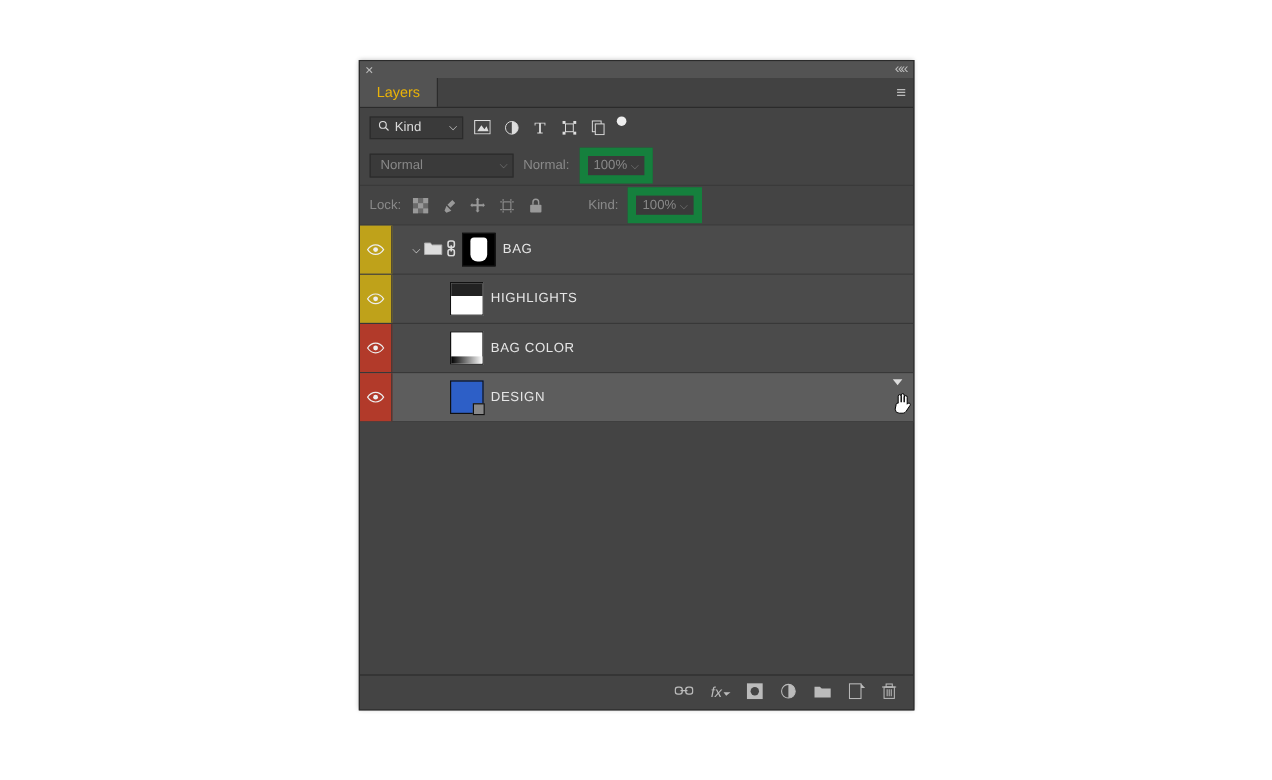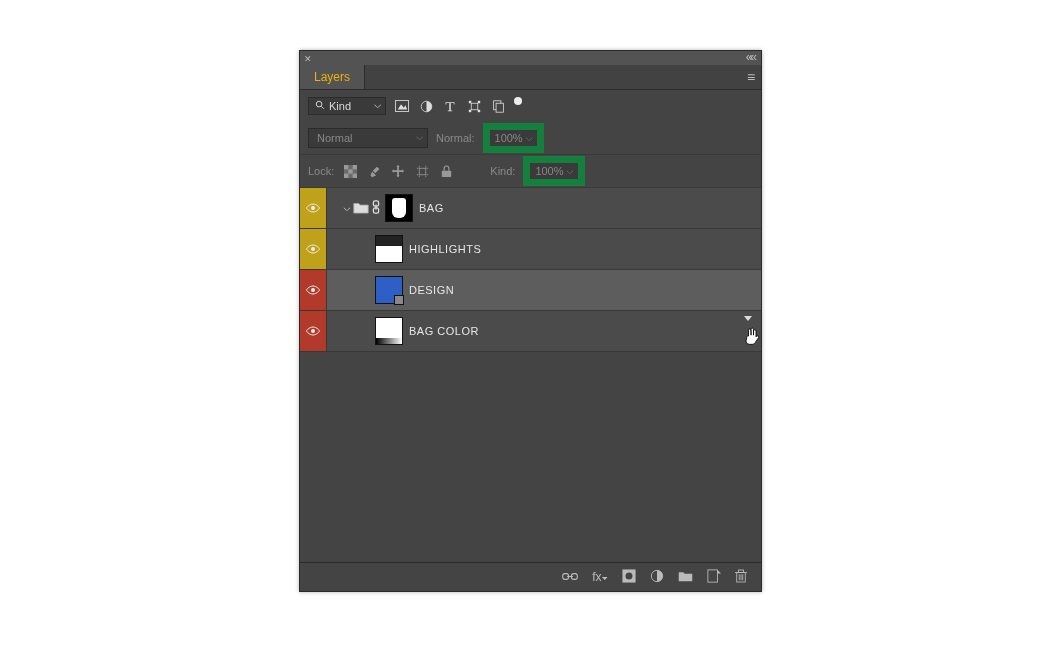--- a/index.html
+++ b/index.html
@@ -207,63 +207,63 @@
           </span>
         </div>
       <span class="indent"></span>
         <span class="indent"></span>
         <span class="indent"></span>
       <div class="thumb darktop"></div>
       <span class="lname">HIGHLIGHTS</span>
     </div>
 
 
+    <div class="lrow">
+      <div class="tag red">
+          <span class="eye">
+            <svg width="16" height="12" viewBox="0 0 24 16">
+              <path d="M12 2 C6 2 2 8 2 8 s4 6 10 6 s10 -6 10 -6 s-4 -6 -10 -6 z" fill="none" stroke="#eee" stroke-width="1.5"></path>
+              <circle cx="12" cy="8" r="3" fill="#eee"></circle>
+            </svg>
+          </span>
+        </div>
+      <span class="indent"></span>
+        <span class="indent"></span>
+        <span class="indent"></span>
+      <div class="thumb grad"></div>
+      <span class="lname">BAG COLOR</span>
+    </div>
+
     <div class="lrow sel">
       <div class="tag red">
           <span class="eye">
             <svg width="16" height="12" viewBox="0 0 24 16">
               <path d="M12 2 C6 2 2 8 2 8 s4 6 10 6 s10 -6 10 -6 s-4 -6 -10 -6 z" fill="none" stroke="#eee" stroke-width="1.5"></path>
               <circle cx="12" cy="8" r="3" fill="#eee"></circle>
             </svg>
           </span>
         </div>
       <span class="indent"></span>
         <span class="indent"></span>
         <span class="indent"></span>
       <div class="thumb bluebox"></div>
       <span class="lname">DESIGN</span>
-    </div>
-
-    <div class="lrow">
-      <div class="tag red">
-          <span class="eye">
-            <svg width="16" height="12" viewBox="0 0 24 16">
-              <path d="M12 2 C6 2 2 8 2 8 s4 6 10 6 s10 -6 10 -6 s-4 -6 -10 -6 z" fill="none" stroke="#eee" stroke-width="1.5"></path>
-              <circle cx="12" cy="8" r="3" fill="#eee"></circle>
-            </svg>
-          </span>
-        </div>
-      <span class="indent"></span>
-        <span class="indent"></span>
-        <span class="indent"></span>
-      <div class="thumb grad"></div>
-      <span class="lname">BAG COLOR</span>
     </div>
 
 
 
   </div>
 
   <div class="footer">
     <span class="ico"><svg width="16" height="11" viewBox="0 0 22 12">
           <rect x="1" y="2" width="8" height="8" rx="3" fill="none" stroke="#bbb" stroke-width="1.5"></rect>
           <rect x="13" y="2" width="8" height="8" rx="3" fill="none" stroke="#bbb" stroke-width="1.5"></rect>
           <line x1="7" y1="6" x2="15" y2="6" stroke="#bbb" stroke-width="1.5"></line>
         </svg></span>
-    <span class="ico" style="font-size:12px;color:#bbb">fx<span style="font-size:8px">⏷</span></span>
+    <span class="ico" style="font-style:italic;font-size:12px;color:#bbb">fx<span style="font-size:8px">⏷</span></span>
     <span class="ico"><svg width="14" height="14" viewBox="0 0 16 16">
           <rect x="0.5" y="0.5" width="15" height="15" fill="#bbb"></rect>
           <circle cx="8" cy="8" r="4" fill="#444"></circle>
         </svg></span>
     <span class="ico"><svg width="14" height="14" viewBox="0 0 16 16">
           <circle cx="8" cy="8" r="6.5" fill="none" stroke="#bbb"></circle>
           <path d="M8 1.5 A6.5 6.5 0 0 1 8 14.5 Z" fill="#bbb"></path>
         </svg></span>
     <span class="ico"><svg width="15" height="12" viewBox="0 0 20 16">
           <path d="M1 3 h6 l2 2 h10 v10 h-18 z" fill="#bbb"></path>

